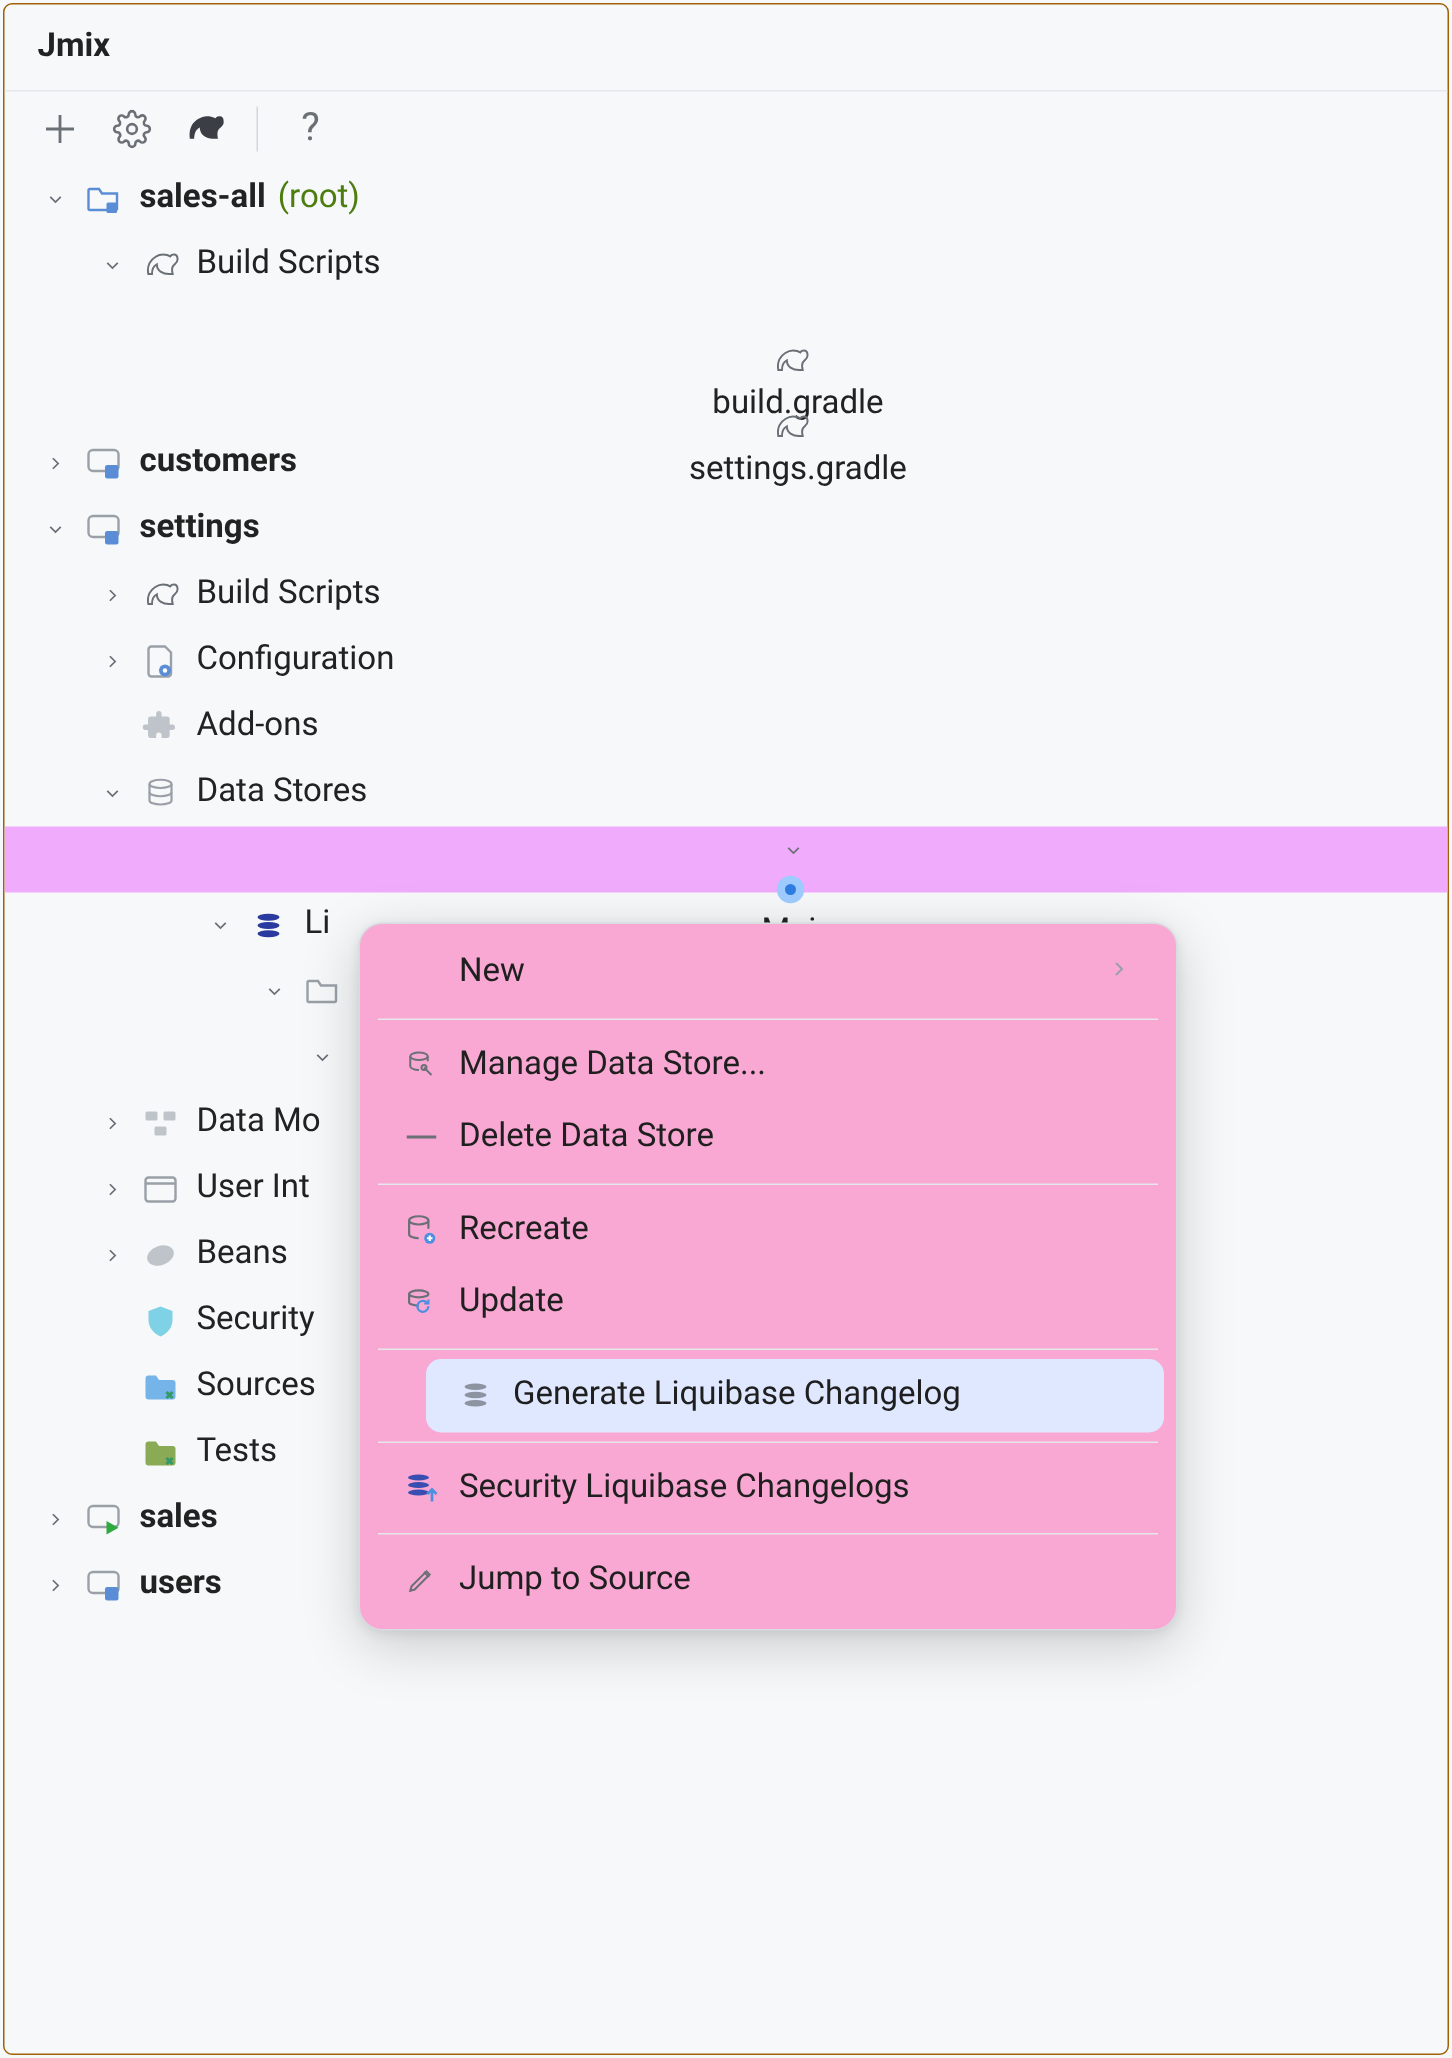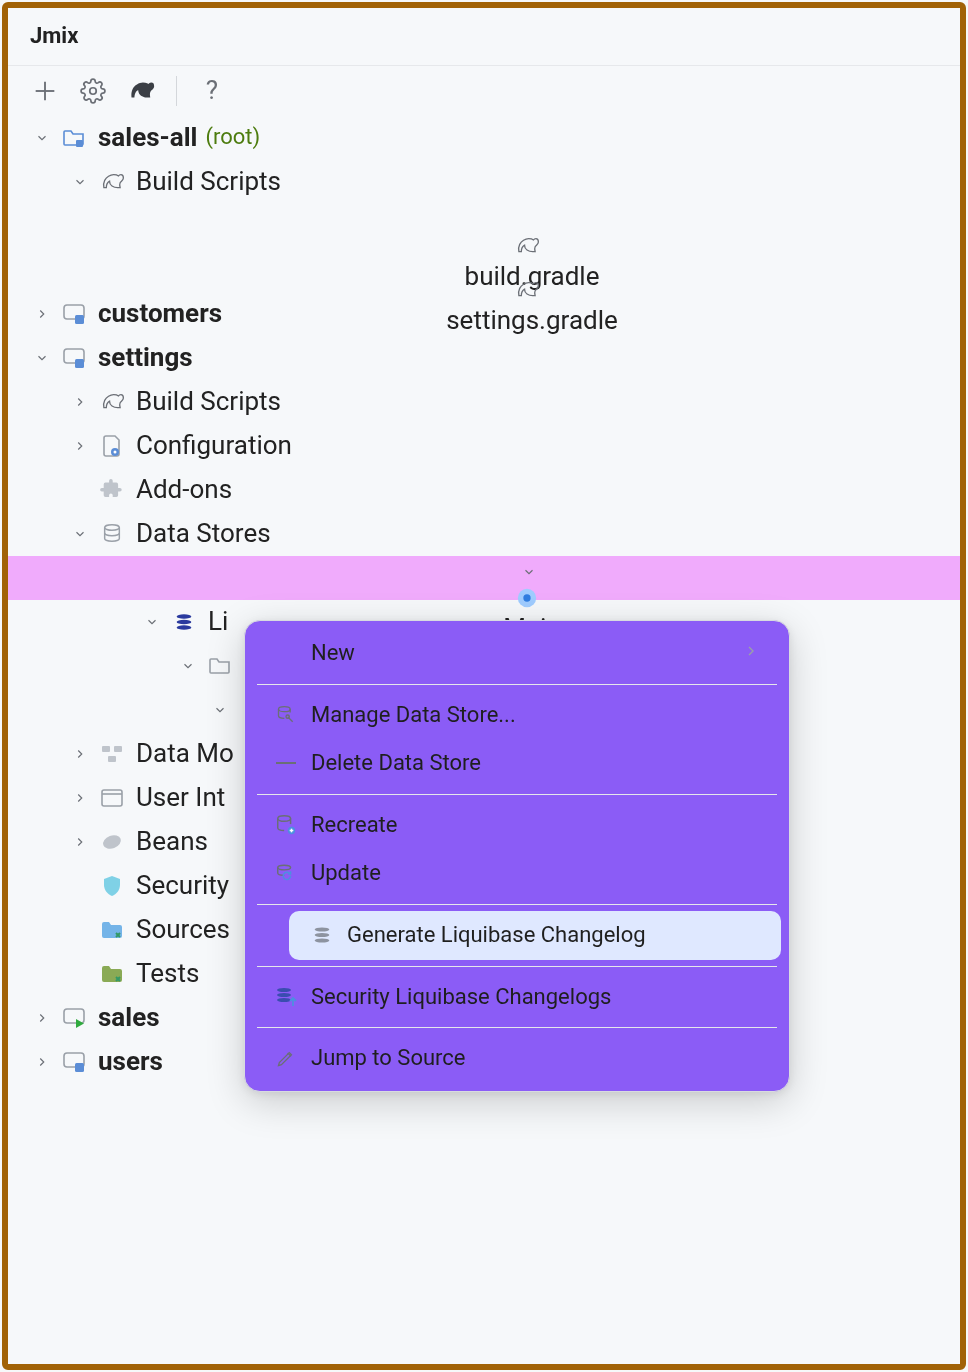--- a/index.html
+++ b/index.html
@@ -7,21 +7,21 @@
     margin: 0; padding: 0;
     font-family: -apple-system, BlinkMacSystemFont, "Segoe UI", Roboto, Arial, sans-serif;
     background: #f6f8fa;
     color: #1f1f1f;
     font-size: 22px;
     line-height: 1.3;
   }
   .panel {
     width: 964px;
     min-height: 1368px;
-    border: 6px solid #a16207;
+    border: 1px solid #a16207;
     border-radius: 6px;
     background: #f6f8fa;
     margin: 2px;
     overflow: hidden;
     position: relative;
   }
   .panel-header {
     padding: 14px 22px;
     border-bottom: 1px solid #e6e8eb;
     font-weight: 700;
@@ -77,39 +77,39 @@
   .chev.hidden { visibility: hidden; }
   .icon {
     width: 28px; height: 28px;
     display: inline-flex;
     align-items: center;
     justify-content: center;
     margin-right: 10px;
     flex: 0 0 auto;
   }
   .label {
-    font-size: 26px;
+    font-size: 22px;
     color: #222;
   }
   .label.bold { font-weight: 700; }
   .suffix { color: #4d7c0f; margin-left: 8px; }
   .row.selected {
     background: #f0abfc;
     justify-content: space-between;
   }
   .row.selected.full {
     margin: 0;
   }
   
   .context-menu {
     position: absolute;
     left: 236px;
     top: 612px;
     width: 546px;
-    background: #8b5cf6;
+    background: #f9a8d4;
     border: 1px solid #d8dbe0;
     border-radius: 16px;
     box-shadow: 0 10px 38px rgba(0,0,0,0.18), 0 2px 8px rgba(0,0,0,0.08);
     padding: 8px 0;
     z-index: 10;
     font-size: 22px;
   }
   .menu-item {
     display: flex;
     align-items: center;

